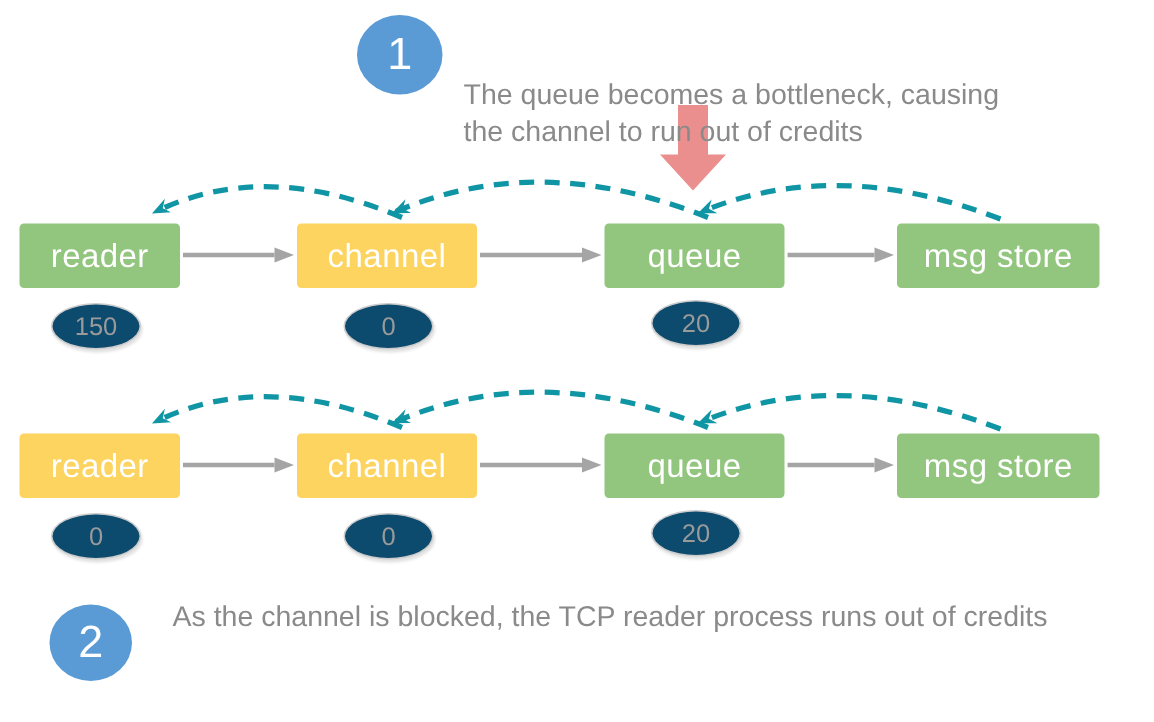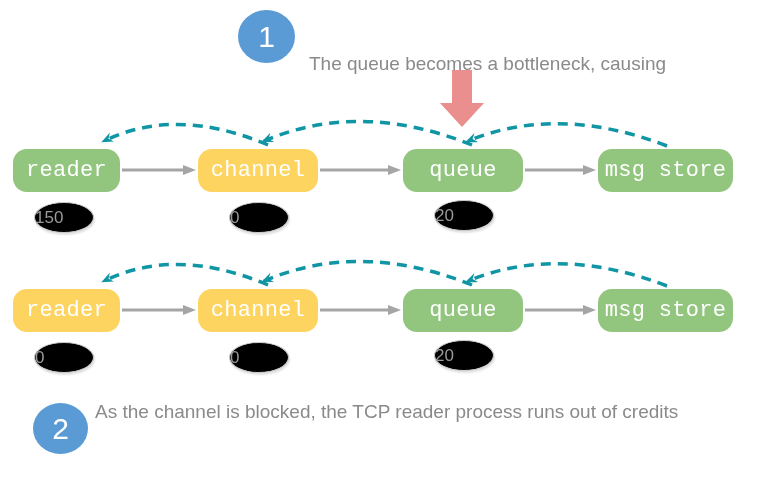--- a/index.html
+++ b/index.html
@@ -7,40 +7,40 @@
     position:relative;width:769px;height:481px;overflow:hidden;
     font-family:"Liberation Sans","DejaVu Sans",sans-serif;background:#fff;
   }
   #overlay{position:absolute;left:0;top:0;width:769px;height:481px;}
   .connector{stroke:var(--connector_gray);stroke-width:3;fill:none;}
   .connector-head{fill:var(--connector_gray);}
   .arc{stroke:var(--teal);stroke-width:3.5;fill:none;stroke-dasharray:10 7;}
   .arc-head{fill:var(--teal);}
   .block-arrow{fill:var(--bottleneck_red);}
   .node{
-    position:absolute;height:43px;border-radius:14px;
+    position:absolute;height:43px;border-radius:3px;
     display:flex;align-items:center;justify-content:center;
-    color:#fff;font-size:22px;letter-spacing:0.3px;font-family:Liberation Mono, monospace;
+    color:#fff;font-size:22px;letter-spacing:0.3px;
   }
   .badge{
-    position:absolute;width:58px;height:29px;background:#000000;
+    position:absolute;width:58px;height:29px;background:#0c4a6e;
     border:1.5px solid var(--badge_border);border-radius:50%;
     box-shadow:1px 2px 2px rgba(0,0,0,0.12);
-    display:flex;align-items:center;justify-content:flex-start;
+    display:flex;align-items:center;justify-content:center;
     color:var(--badge_text);font-size:17px;
   }
   .step-circle{
     position:absolute;background:var(--step_blue);border-radius:50%;
     display:flex;align-items:center;justify-content:center;
     color:#fff;font-size:30px;
   }
   .note{position:absolute;color:var(--annotation_gray);font-size:19px;}
   .note div{white-space:nowrap;}
   .note-1 div{line-height:25px;}
-  .note-2 div{line-height:22px;}
+  .note-2 div{line-height:22px;margin-left:20px;}
 </style>
 </head>
 <body>
 
 <div id="stage">
 
   <svg id="overlay" viewBox="0 0 769 481">
     <defs>
       <marker id="grayHead" markerUnits="userSpaceOnUse" markerWidth="16" markerHeight="14" refX="1" refY="6" orient="auto">
         <path class="connector-head" d="M1,1 L14,6 L1,11 Z"></path>
@@ -67,20 +67,21 @@
     <path class="arc" marker-end="url(#tealHead)" d="M667,286 Q558,244 468,281"></path>
 
     <path class="block-arrow" d="M452,70 L472,70 L472,103 L484,103 L462,127 L440,103 L452,103 Z"></path>
   </svg>
 
   <div class="step-circle" style="left:238px;top:10px;width:57px;height:53px;">
     <span>1</span>
   </div>
   <div class="note note-1" style="left:309px;top:11px;margin-top:40px;">
     <div>The queue becomes a bottleneck, causing</div>
+    <div>the channel to run out of credits</div>
   </div>
 
   <div class="node" style="left: 13px; top: 149px; width: 107px; background-color: rgb(146, 197, 126);">
     <span>reader</span>
   </div>
   <div class="node" style="left: 198px; top: 149px; width: 120px; background-color: rgb(252, 212, 95);">
     <span>channel</span>
   </div>
   <div class="node" style="left: 403px; top: 149px; width: 120px; background-color: rgb(146, 197, 126);">
     <span>queue</span>

